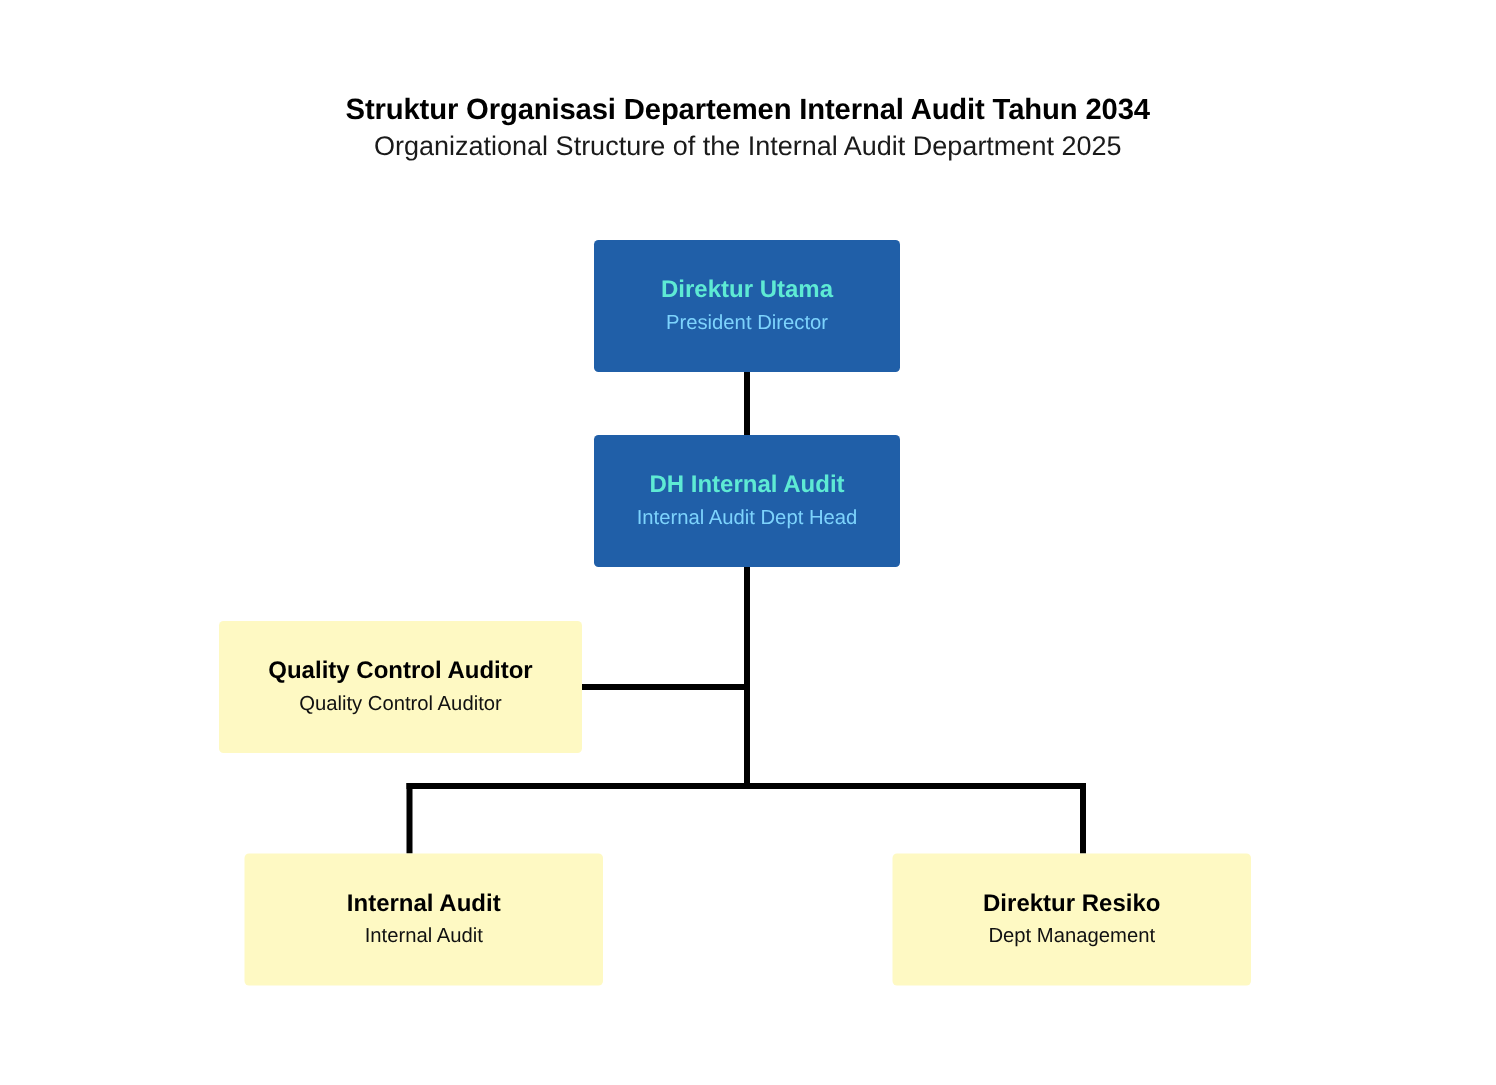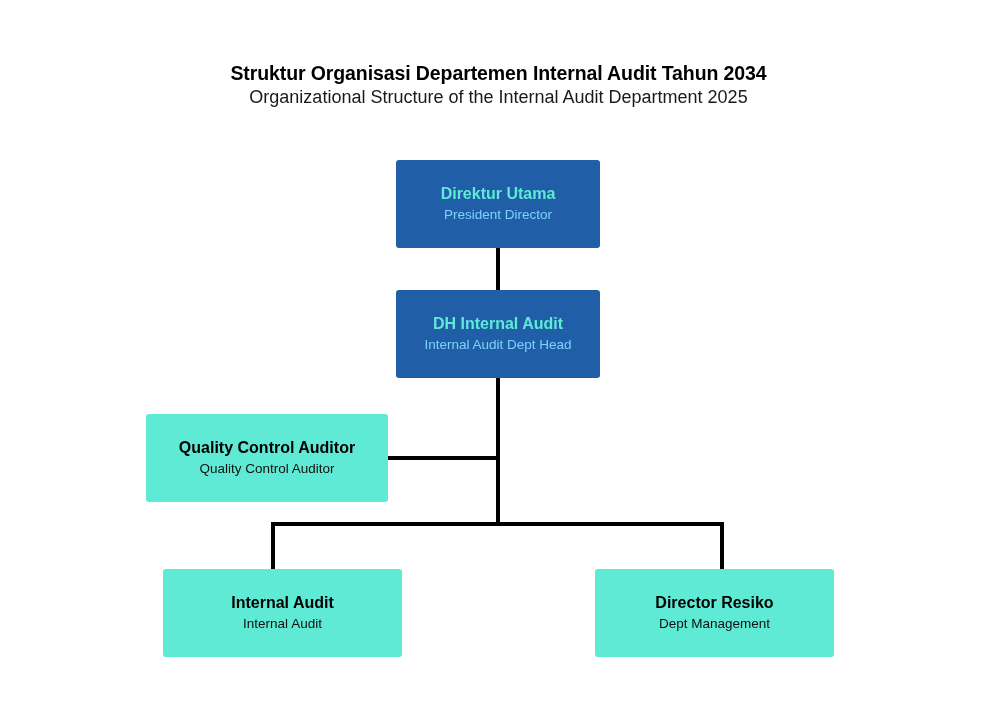--- a/index.html
+++ b/index.html
@@ -67,21 +67,21 @@
     background: #205FA8;
   }
   .node.primary .node-title {
     color: #5eead4;
   }
   .node.primary .node-subtitle {
     color: #7dd3fc;
     text-align: right;
   }
   .node.secondary {
-    background: #5eead4;
+    background: #fef9c3;
   }
   .node.secondary .node-title {
     color: #000000;
   }
   .node.secondary .node-subtitle {
     color: #111111;
   }
   .node-title {
     font-size: 16px;
     font-weight: bold;
@@ -131,17 +131,17 @@
     <div class="node-title">Quality Control Auditor</div>
     <div class="node-subtitle">Quality Control Auditor</div>
   </div>
 
   <div class="node secondary" style="left:163px; top:569px; width:239px; height:88px;">
     <div class="node-title">Internal Audit</div>
     <div class="node-subtitle">Internal Audit</div>
   </div>
 
   <div class="node secondary" style="left:595px; top:569px; width:239px; height:88px;">
-    <div class="node-title">Director Resiko</div>
+    <div class="node-title">Direktur Resiko</div>
     <div class="node-subtitle">Dept Management</div>
   </div>
 
 </div>
 
 </body></html>

